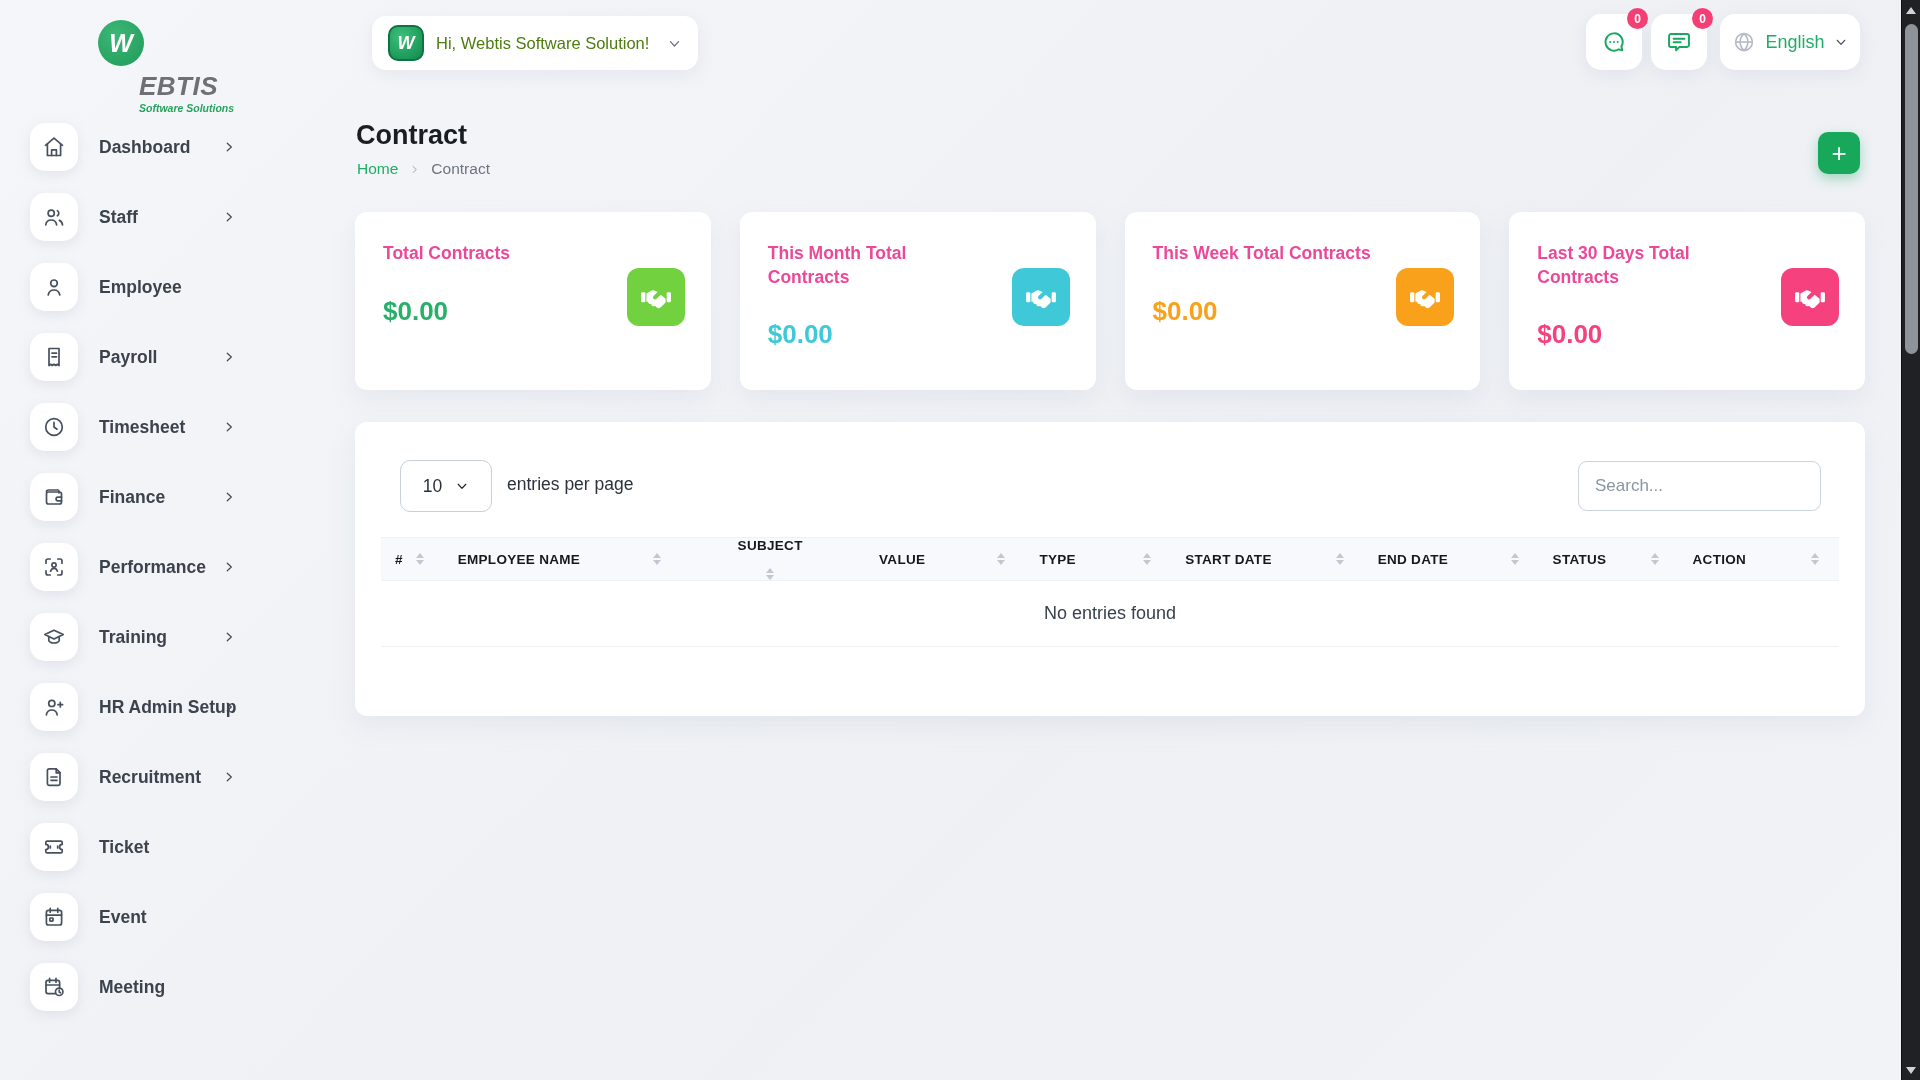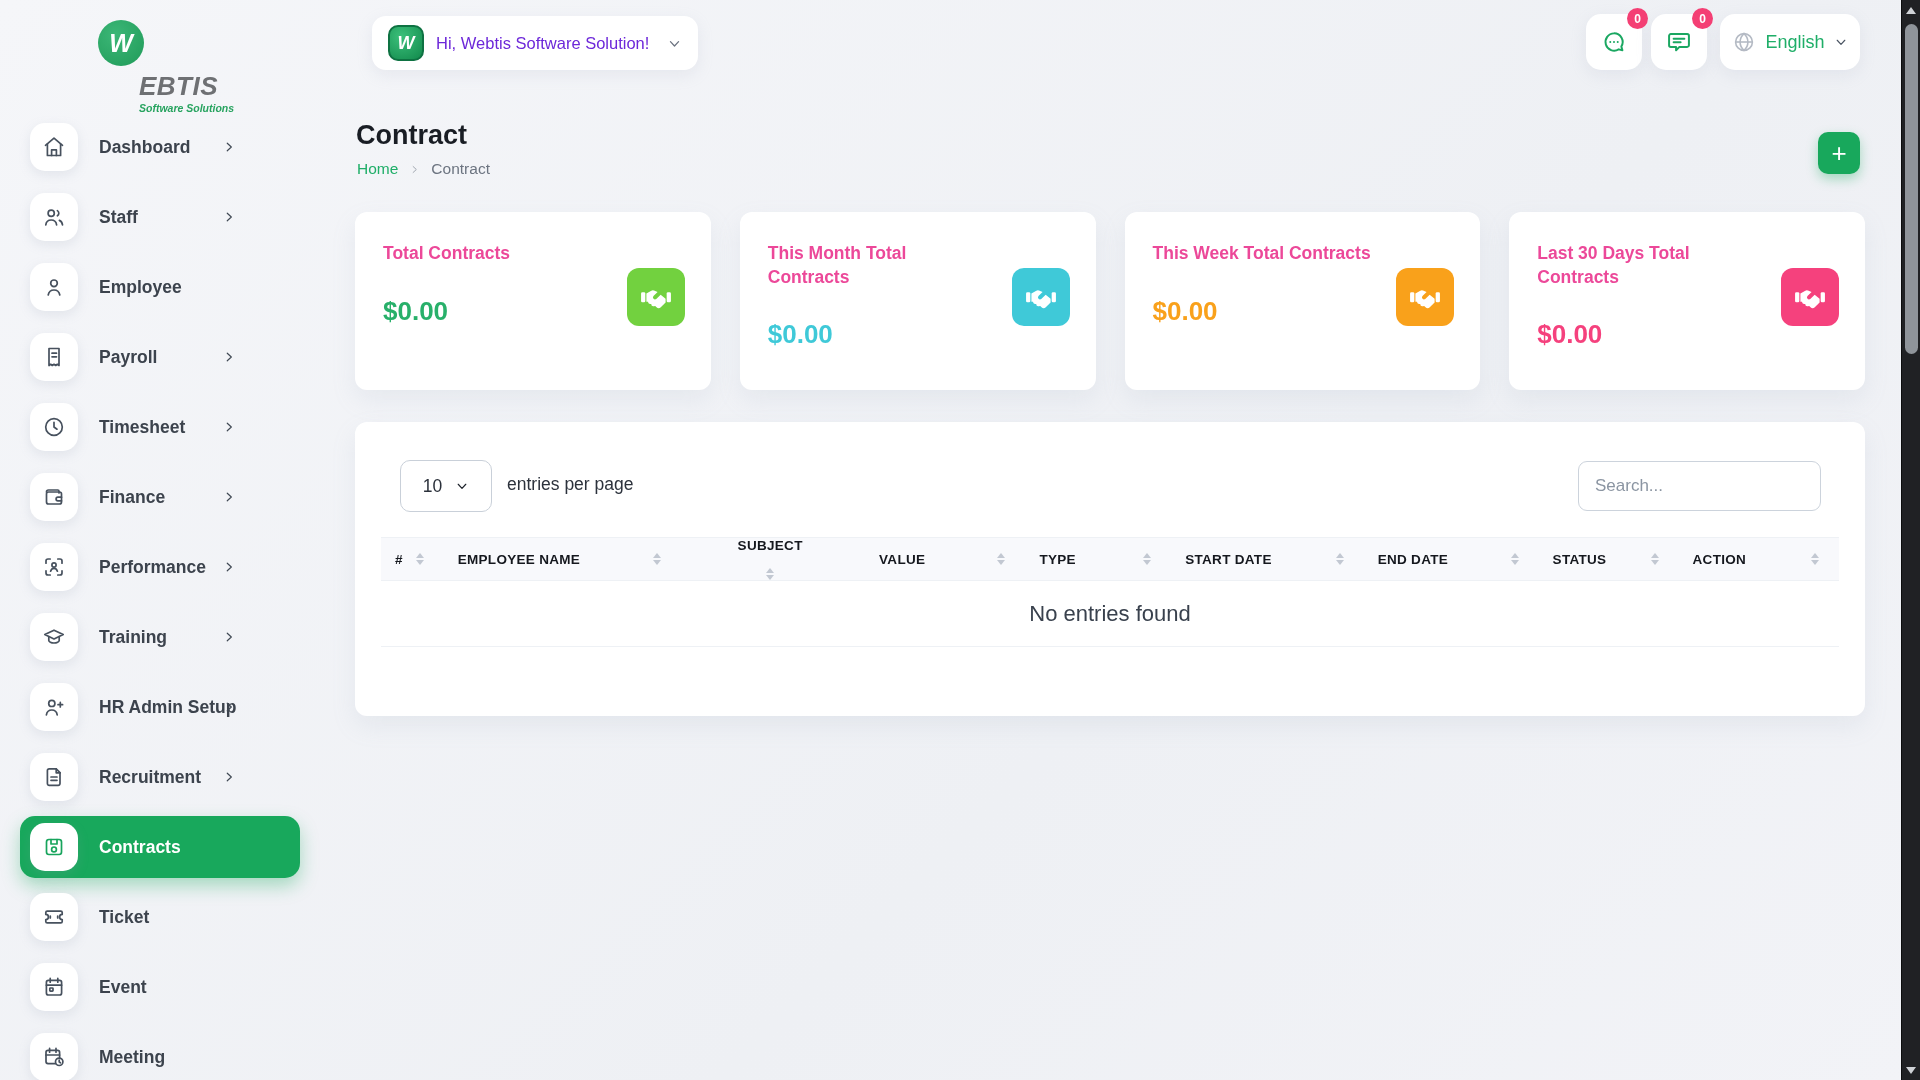--- a/index.html
+++ b/index.html
@@ -22,21 +22,21 @@
   .nav-label{position:relative;margin-left:21px;font-size:17.5px;font-weight:600;color:#3c434d;}
   .nav-item.active .nav-label{color:#fff;font-weight:700;}
   .nav-chevron{position:absolute;right:64px;top:50%;transform:translateY(-50%);}
   .ic{stroke:#47515e;fill:none;stroke-width:1.7;stroke-linecap:round;stroke-linejoin:round;}
   .ic-green{stroke:#17a45c;}
   .chev{stroke:#3f4853;fill:none;stroke-width:2;stroke-linecap:round;stroke-linejoin:round;}
 
   
   .greet-pill{position:absolute;left:372px;top:16px;width:326px;height:54px;background:#fff;border-radius:14px;box-shadow:0 5px 16px rgba(160,170,190,.16);display:flex;align-items:center;padding:0 16px;cursor:pointer;}
   .greet-avatar{width:36px;height:36px;border-radius:10px;background:radial-gradient(circle at 36% 30%,#3cc07b,#128a4c);border:2px solid #0e7242;display:flex;align-items:center;justify-content:center;color:#fff;font-weight:800;font-style:italic;font-size:18px;flex:0 0 auto;}
-  .greet-text{margin-left:12px;font-size:16.5px;color:#6d28d9;}
+  .greet-text{margin-left:12px;font-size:16.5px;color:#4d7c0f;}
   .greet-chev{margin-left:auto;}
   .icon-btn{position:absolute;top:14px;width:56px;height:56px;background:#fff;border-radius:15px;box-shadow:0 5px 16px rgba(160,170,190,.16);display:flex;align-items:center;justify-content:center;cursor:pointer;}
   .icon-btn.chat{left:1586px;}
   .icon-btn.notif{left:1651px;}
   .badge{position:absolute;top:-6px;right:-6px;min-width:21px;height:21px;border-radius:11px;background:#f43f74;color:#fff;font-size:12px;font-weight:700;display:flex;align-items:center;justify-content:center;padding:0 6px;}
   .lang-pill{position:absolute;left:1720px;top:14px;width:140px;height:56px;background:#fff;border-radius:15px;box-shadow:0 5px 16px rgba(160,170,190,.16);display:flex;align-items:center;justify-content:center;gap:9px;cursor:pointer;}
   .lang-label{color:#1fae68;font-size:18px;font-weight:500;}
 
   
   .page-title{position:absolute;left:356px;top:120px;font-size:27px;font-weight:700;color:#191d24;}
@@ -58,21 +58,21 @@
   .page-size{position:absolute;left:45px;top:38px;width:92px;height:52px;border:1.5px solid #c9d0d9;border-radius:10px;background:#fff;display:flex;align-items:center;justify-content:center;gap:13px;font-size:17.5px;color:#2b313b;cursor:pointer;}
   .entries-label{position:absolute;left:152px;top:52px;font-size:17.5px;color:#2c323c;}
   .search{position:absolute;right:44px;top:39px;width:243px;height:50px;border:1.5px solid #ccd3dc;border-radius:9px;padding:0 16px;font-size:17px;color:#333;background:#fff;font-family:"Liberation Sans",sans-serif;outline:none;}
   .search::placeholder{color:#8b95a2;}
   .thead{position:absolute;left:26px;right:26px;top:115px;height:44px;background:#f8f9fc;border-top:1px solid #eef1f5;border-bottom:1px solid #eef1f5;display:flex;align-items:center;}
   .th{height:100%;display:flex;align-items:center;justify-content:space-between;padding:0 20px 0 14px;font-size:13.5px;font-weight:700;color:#15181e;letter-spacing:.3px;cursor:pointer;}
   .sort{display:flex;flex-direction:column;gap:2px;}
   .sort i{display:block;width:0;height:0;border-left:4.5px solid transparent;border-right:4.5px solid transparent;}
   .sort .up{border-bottom:5.5px solid #c2c8d2;}
   .sort .down{border-top:5.5px solid #c2c8d2;}
-  .empty-row{position:absolute;left:26px;right:26px;top:159px;height:66px;display:flex;align-items:center;justify-content:center;font-size:22px;color:#39414d;border-bottom:1px solid #eef1f5;}
+  .empty-row{position:absolute;left:26px;right:26px;top:159px;height:66px;display:flex;align-items:center;justify-content:center;font-size:18px;color:#39414d;border-bottom:1px solid #eef1f5;}
 
   
   .scrollbar{position:absolute;right:0;top:0;width:19px;height:1080px;background:#202124;border-left:1px solid #0c0d0e;}
   .sb-arrow{position:absolute;left:0;width:18px;height:14px;display:flex;align-items:center;justify-content:center;}
   .sb-arrow i{display:block;width:0;height:0;border-left:5px solid transparent;border-right:5px solid transparent;}
   .sb-up{top:3px;}
   .sb-up i{border-bottom:7px solid #cfd2d6;}
   .sb-down{bottom:3px;}
   .sb-down i{border-top:7px solid #cfd2d6;}
   .sb-thumb{position:absolute;left:3px;top:24px;width:13px;height:330px;background:#8f949a;border-radius:7px;cursor:pointer;}
@@ -235,31 +235,20 @@
               <path d="M14.2 3.8V7.8h4"></path>
               <path d="M9 12h6M9 15.3h6"></path>
             </svg>
         </span>
         <span class="nav-label">Recruitment</span>
         <svg class="nav-chevron chev" width="14" height="14" viewBox="0 0 24 24">
             <path d="M9 5.5l7 6.5-7 6.5"></path>
           </svg>
       </div>
 
-      <div class="nav-item active">
-        <span class="bar"></span>
-        <span class="icon-box">
-          <svg class="ic ic-green" width="24" height="24" viewBox="0 0 24 24">
-              <rect x="4.5" y="4.5" width="15" height="15" rx="2.4"></rect>
-              <path d="M9 4.5V9h6V4.5"></path>
-              <circle cx="12" cy="14.4" r="2.4"></circle>
-            </svg>
-        </span>
-        <span class="nav-label">Contracts</span>
-      </div>
 
       <div class="nav-item">
 
         <span class="icon-box">
           <svg class="ic" width="24" height="24" viewBox="0 0 24 24">
               <path d="M3.8 9.4V7.6A1.4 1.4 0 0 1 5.2 6.2h13.6a1.4 1.4 0 0 1 1.4 1.4v1.8a2.1 2.1 0 0 0 0 5.2v1.8a1.4 1.4 0 0 1-1.4 1.4H5.2a1.4 1.4 0 0 1-1.4-1.4v-1.8a2.1 2.1 0 0 0 0-5.2z"></path>
               <path d="M8.3 11.1v1.8M15.7 11.1v1.8"></path>
             </svg>
         </span>
         <span class="nav-label">Ticket</span>

